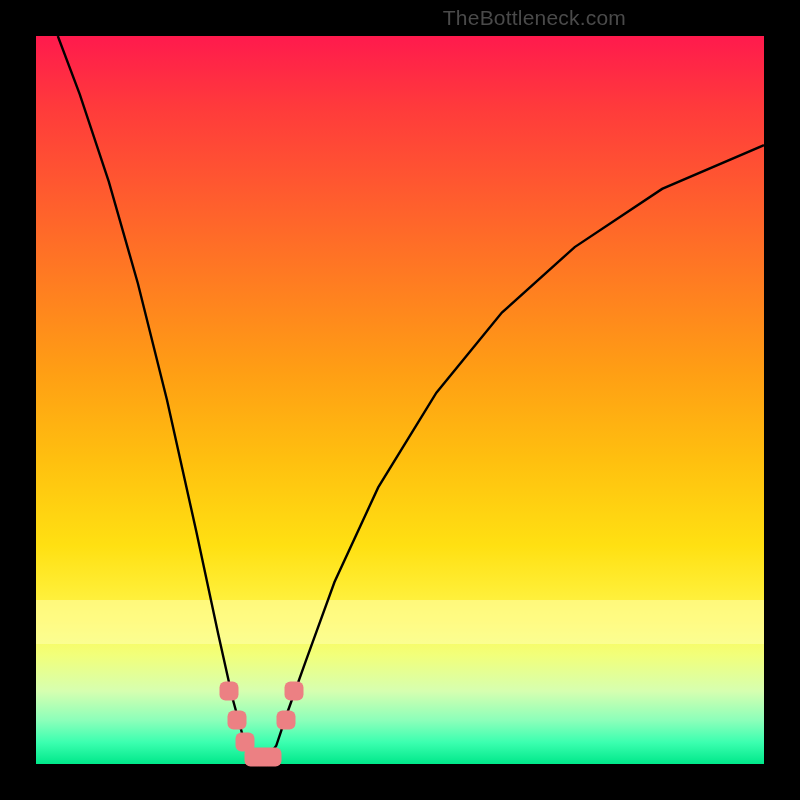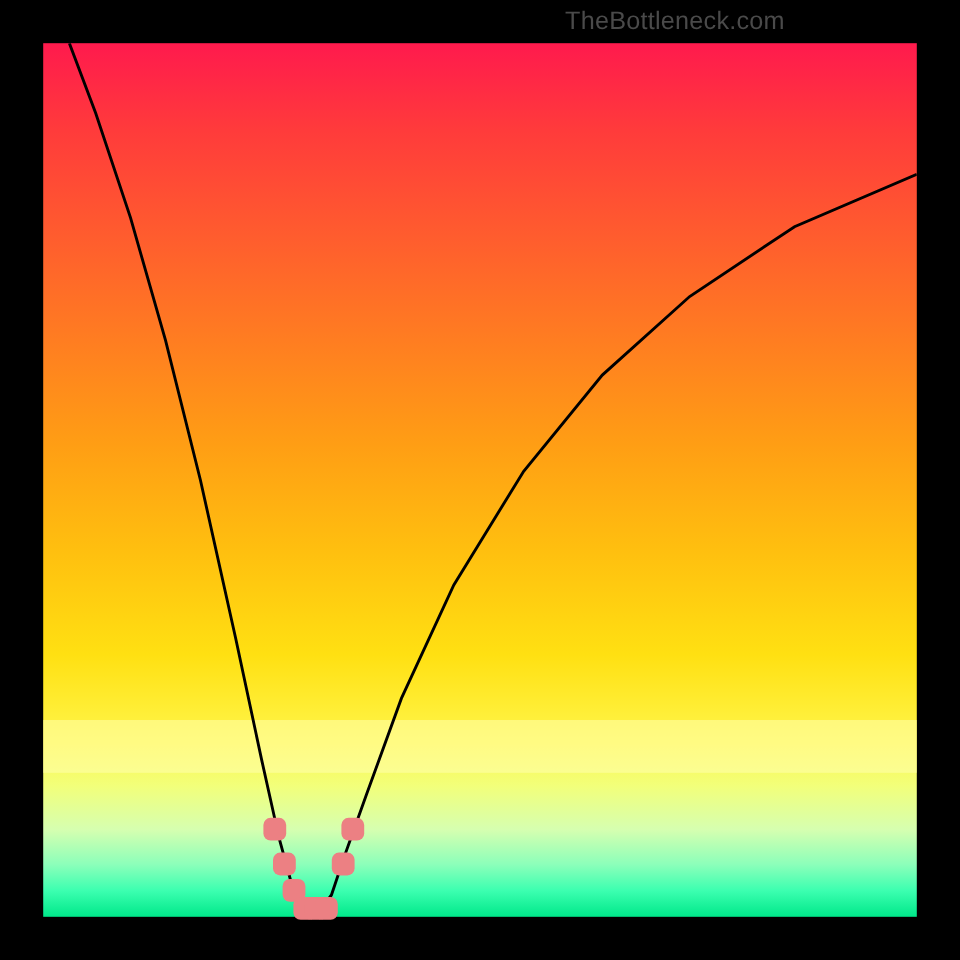--- a/index.html
+++ b/index.html
@@ -11,21 +11,20 @@
     overflow: hidden;
     font-family: Arial, Helvetica, sans-serif;
   }
   .frame {
     position: absolute;
     left: 0;
     top: 0;
     width: 636px;
     height: 800px;
     background: #000;
-    padding-left: 28px;
   }
   .plot {
     position: absolute;
     left: 36px;
     top: 36px;
     width: 728px;
     height: 728px;
     background: linear-gradient(to bottom,
       #ff1a4d 0%,
       #ff3b3b 10%,

